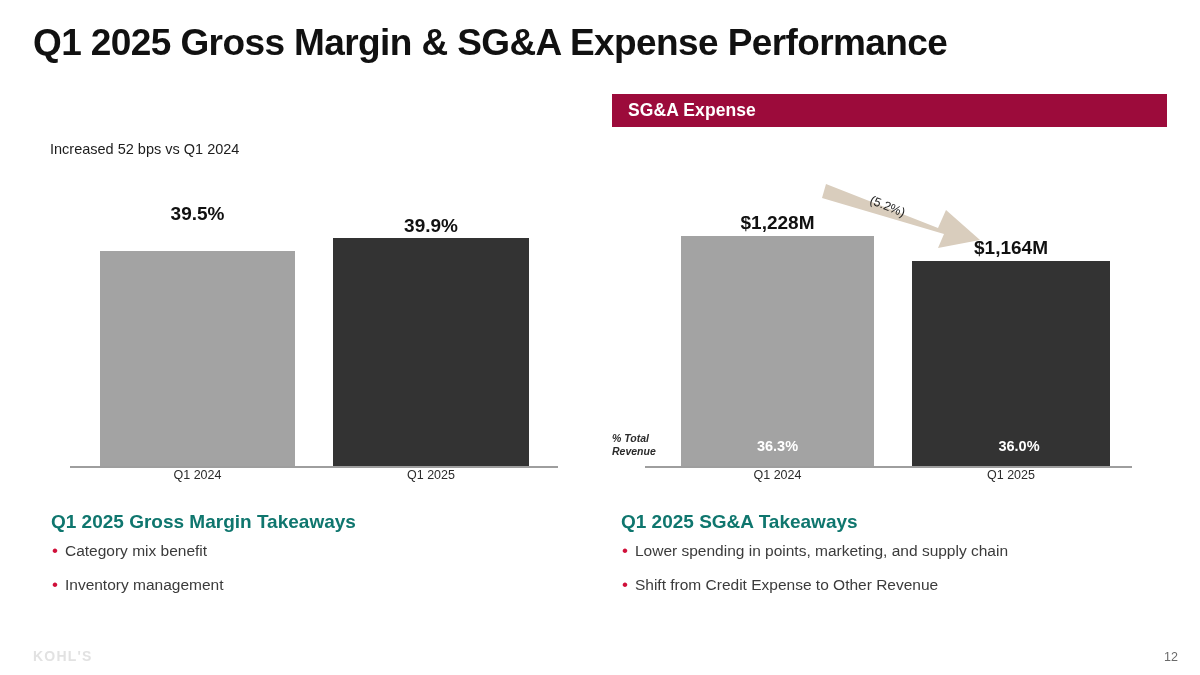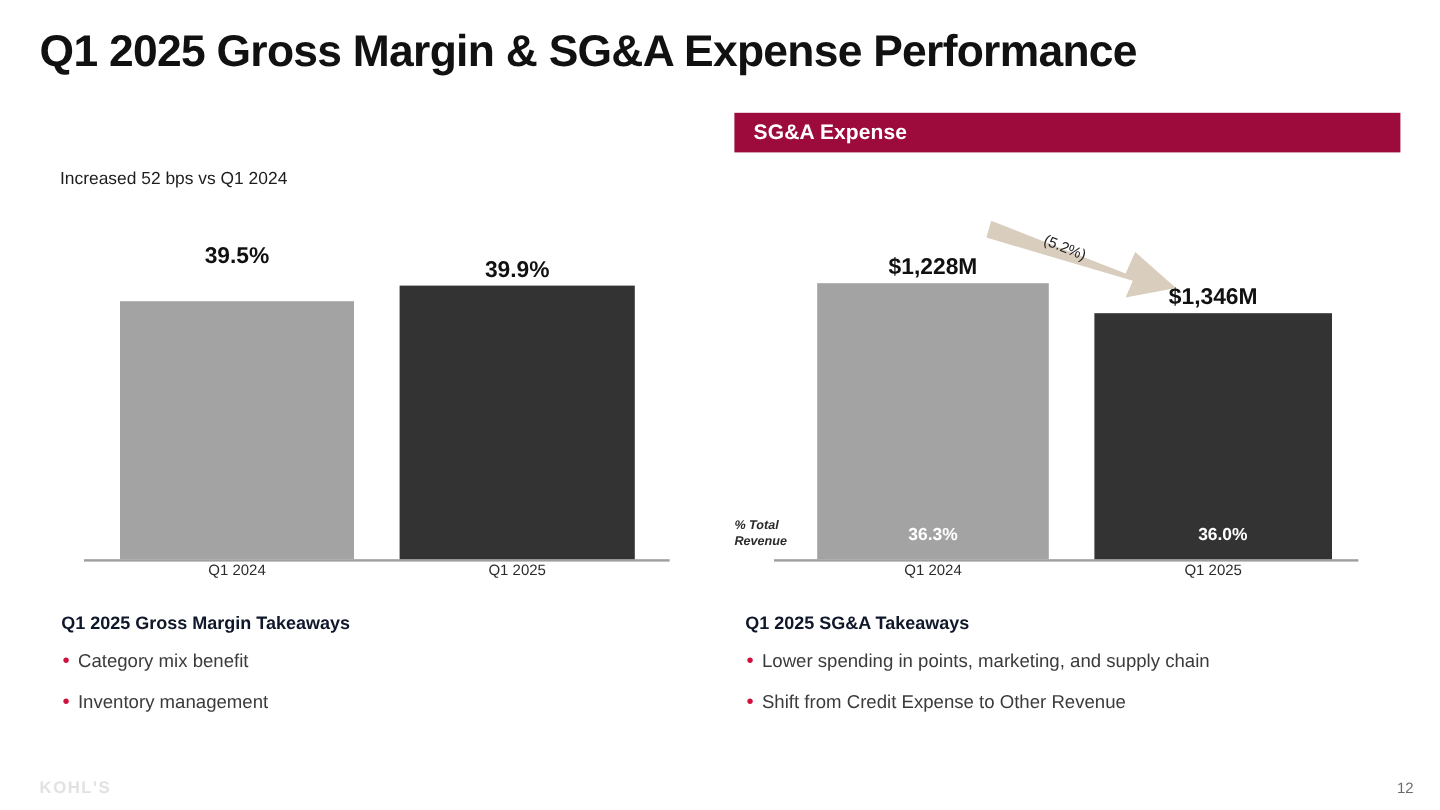--- a/index.html
+++ b/index.html
@@ -57,22 +57,22 @@
   .arrow-wrap { position: absolute; left: 818px; top: 178px; width: 170px; height: 80px; }
   .arrow-label {
     position: absolute; left: 873px; top: 193px;
     font-size: 12.5px; color: #1d1d1d;
     transform: rotate(22deg); transform-origin: left top;
     white-space: nowrap;
   }
 
   
   .takeaway-title {
-    position: absolute; font-size: 15px; font-weight: 700;
-    color: #0f172a; white-space: nowrap;
+    position: absolute; font-size: 19px; font-weight: 700;
+    color: #0f766e; white-space: nowrap;
   }
   .bullet-row { position: absolute; display: flex; align-items: baseline; white-space: nowrap; }
   .bullet-dot { color: #d0103a; font-size: 17px; line-height: 1; margin-right: 7px; }
   .bullet-text { font-size: 15.5px; color: #3b3b3b; }
 
   
   .footer-logo {
     position: absolute; left: 33px; top: 648px;
     font-size: 14px; font-weight: 800; letter-spacing: 1.2px;
     color: #e2e2e2; user-select: none;
@@ -119,21 +119,21 @@
     <span class="section-header-label">SG&amp;A Expense</span>
   </div>
 
   <div class="chart">
     <div class="axis-line" style="left:645px; top:466px; width:487px;"></div>
 
     <div class="bar gray" style="left:681px; top:236px; width:193px; height:230px;"></div>
     <div class="bar dark" style="left:912px; top:261px; width:198px; height:205px;"></div>
 
     <div class="bar-value-top" style="left:681px; top:212px; width:193px;">$1,228M</div>
-    <div class="bar-value-top" style="left:912px; top:237px; width:198px;">$1,346M</div>
+    <div class="bar-value-top" style="left:912px; top:237px; width:198px;">$1,164M</div>
 
     <div class="bar-value-inner" style="left:681px; top:438px; width:193px;">36.3%</div>
     <div class="bar-value-inner" style="left:912px; top:438px; width:198px;padding-left:16px;">36.0%</div>
 
     <div class="axis-caption" style="left:612px; top:432px; width:62px;">
       <div>% Total</div>
       <div>Revenue</div>
     </div>
 
     <div class="cat-label" style="left:681px; top:468px; width:193px;">Q1 2024</div>

